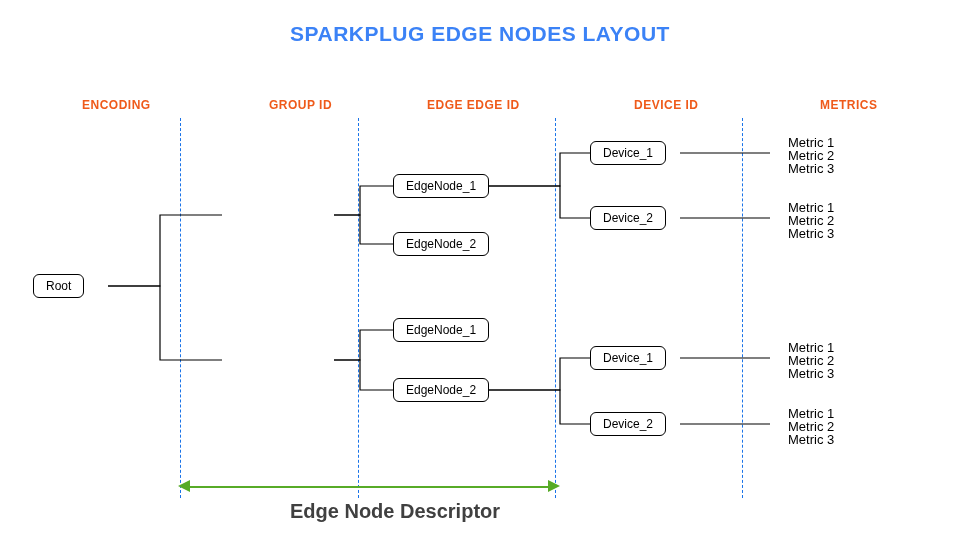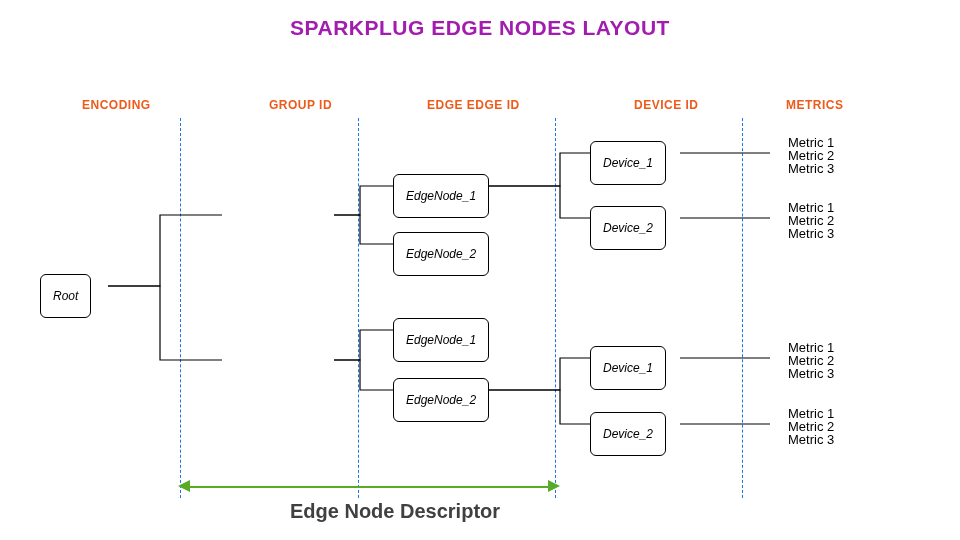--- a/index.html
+++ b/index.html
@@ -1,38 +1,38 @@
 <!DOCTYPE html>
 <html><head>
 <meta charset="utf-8">
 <style>
   html,body{margin:0;padding:0;width:960px;height:540px;background:#fff;font-family:-apple-system,BlinkMacSystemFont,"Segoe UI",Helvetica,Arial,sans-serif;}
   .container{position:relative;width:960px;height:540px;}
-  .title{position:absolute;top:16px;left:0;right:0;text-align:center;font-size:21px;font-weight:700;letter-spacing:0.5px;color:#a21caf;}
+  .title{position:absolute;top:22px;left:0;right:0;text-align:center;font-size:21px;font-weight:700;letter-spacing:0.5px;color:#3b82f6;}
   .col-header{position:absolute;top:98px;font-size:12px;font-weight:700;letter-spacing:0.5px;color:#ef5a1a;padding-left:24px;}
   .dashed{position:absolute;border-left:1px dashed #1a73e8;top:118px;bottom:42px;}
-  .node-box{position:absolute;box-sizing:border-box;border:1px solid #000;border-radius:6px;background:#fff;font-size:12px;padding:14px 12px;white-space:nowrap;font-style:italic;}
+  .node-box{position:absolute;box-sizing:border-box;border:1px solid #000;border-radius:6px;background:#fff;font-size:12px;padding:4px 12px;white-space:nowrap;}
   .metric-block{position:absolute;font-size:13px;line-height:13px;white-space:nowrap;}
   .arrow-line{position:absolute;height:0;border-top:2px solid #57ab27;}
   .arrow-head{position:absolute;width:0;height:0;border-top:6px solid transparent;border-bottom:6px solid transparent;}
   .descriptor-label{position:absolute;font-size:20px;font-weight:700;color:#404040;}
   svg.connectors{position:absolute;left:0;top:0;width:960px;height:540px;pointer-events:none;}
 </style>
 </head>
 <body>
 
 <div class="container">
 
   <div class="title">SPARKPLUG EDGE NODES LAYOUT</div>
 
   <div class="col-header" style="left:58px">ENCODING</div>
   <div class="col-header" style="left:245px">GROUP ID</div>
   <div class="col-header" style="left:403px">EDGE EDGE ID</div>
   <div class="col-header" style="left:610px">DEVICE ID</div>
-  <div class="col-header" style="left:762px">METRICS</div>
+  <div class="col-header" style="left:796px">METRICS</div>
 
   <div class="dashed" style="left:180px"></div>
   <div class="dashed" style="left:358px"></div>
   <div class="dashed" style="left:555px"></div>
   <div class="dashed" style="left:742px"></div>
 
   <svg class="connectors">
     <g stroke="#000" stroke-width="1.2" fill="none">
 
       <path d="M108 286 H160 V215 H222"></path>
@@ -50,21 +50,21 @@
       <path d="M480 390 H560 V358 H590"></path>
       <path d="M480 390 H560 V424 H590"></path>
 
       <path d="M680 153 H770"></path>
       <path d="M680 218 H770"></path>
       <path d="M680 358 H770"></path>
       <path d="M680 424 H770"></path>
     </g>
   </svg>
 
-  <div class="node-box" style="left:40px;top:274px">Root</div>
+  <div class="node-box" style="left:33px;top:274px">Root</div>
 
 
   <div class="node-box" style="left:393px;top:174px">EdgeNode_1</div>
   <div class="node-box" style="left:393px;top:232px">EdgeNode_2</div>
   <div class="node-box" style="left:393px;top:318px">EdgeNode_1</div>
   <div class="node-box" style="left:393px;top:378px">EdgeNode_2</div>
 
   <div class="node-box" style="left:590px;top:141px">Device_1</div>
   <div class="node-box" style="left:590px;top:206px">Device_2</div>
   <div class="node-box" style="left:590px;top:346px">Device_1</div>

